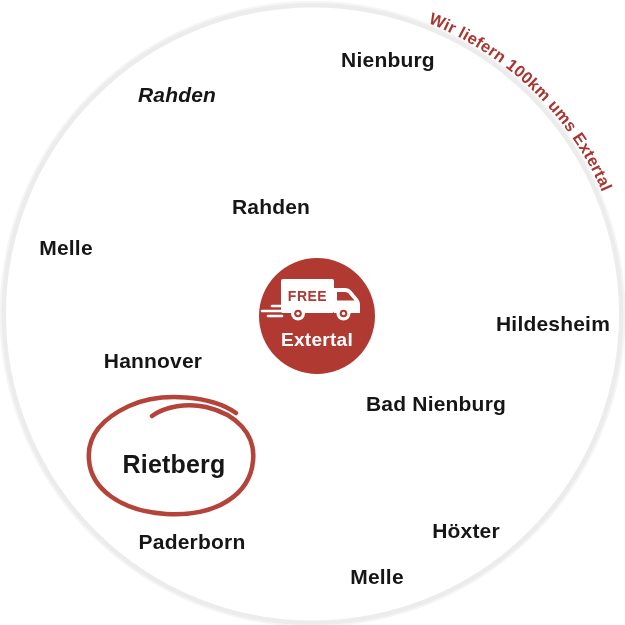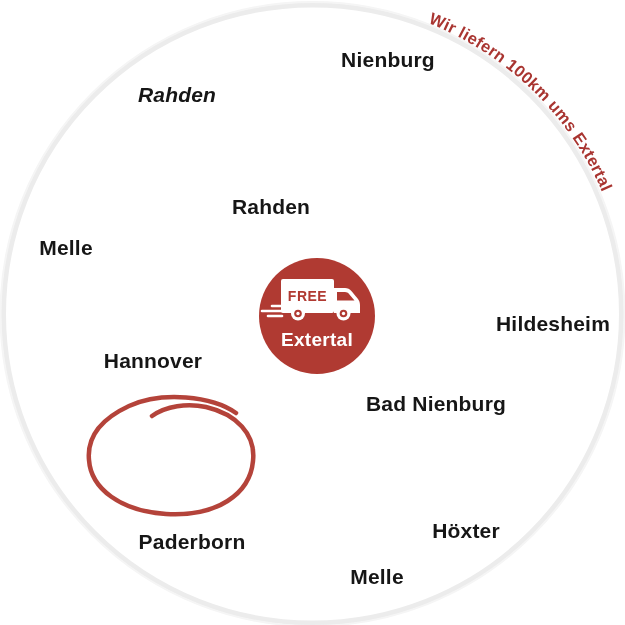--- a/index.html
+++ b/index.html
@@ -109,17 +109,18 @@
     </g>
   </svg>
 
   <div class="city" style="left:388px; top:60px;">Nienburg</div>
   <div class="city" style="left:177px; top:95px;font-style:italic;">Rahden</div>
   <div class="city" style="left:271px; top:207px;">Rahden</div>
   <div class="city" style="left:66px;  top:248px;">Melle</div>
   <div class="city" style="left:553px; top:324px;">Hildesheim</div>
   <div class="city" style="left:153px; top:361px;">Hannover</div>
   <div class="city" style="left:436px; top:404px;">Bad Nienburg</div>
+  <div class="city major" style="left:174px; top:464px;">Rietberg</div>
   <div class="city" style="left:192px; top:542px;">Paderborn</div>
   <div class="city" style="left:466px; top:531px;">Höxter</div>
   <div class="city" style="left:377px; top:577px;">Melle</div>
 
 </div>
 
 </body></html>

